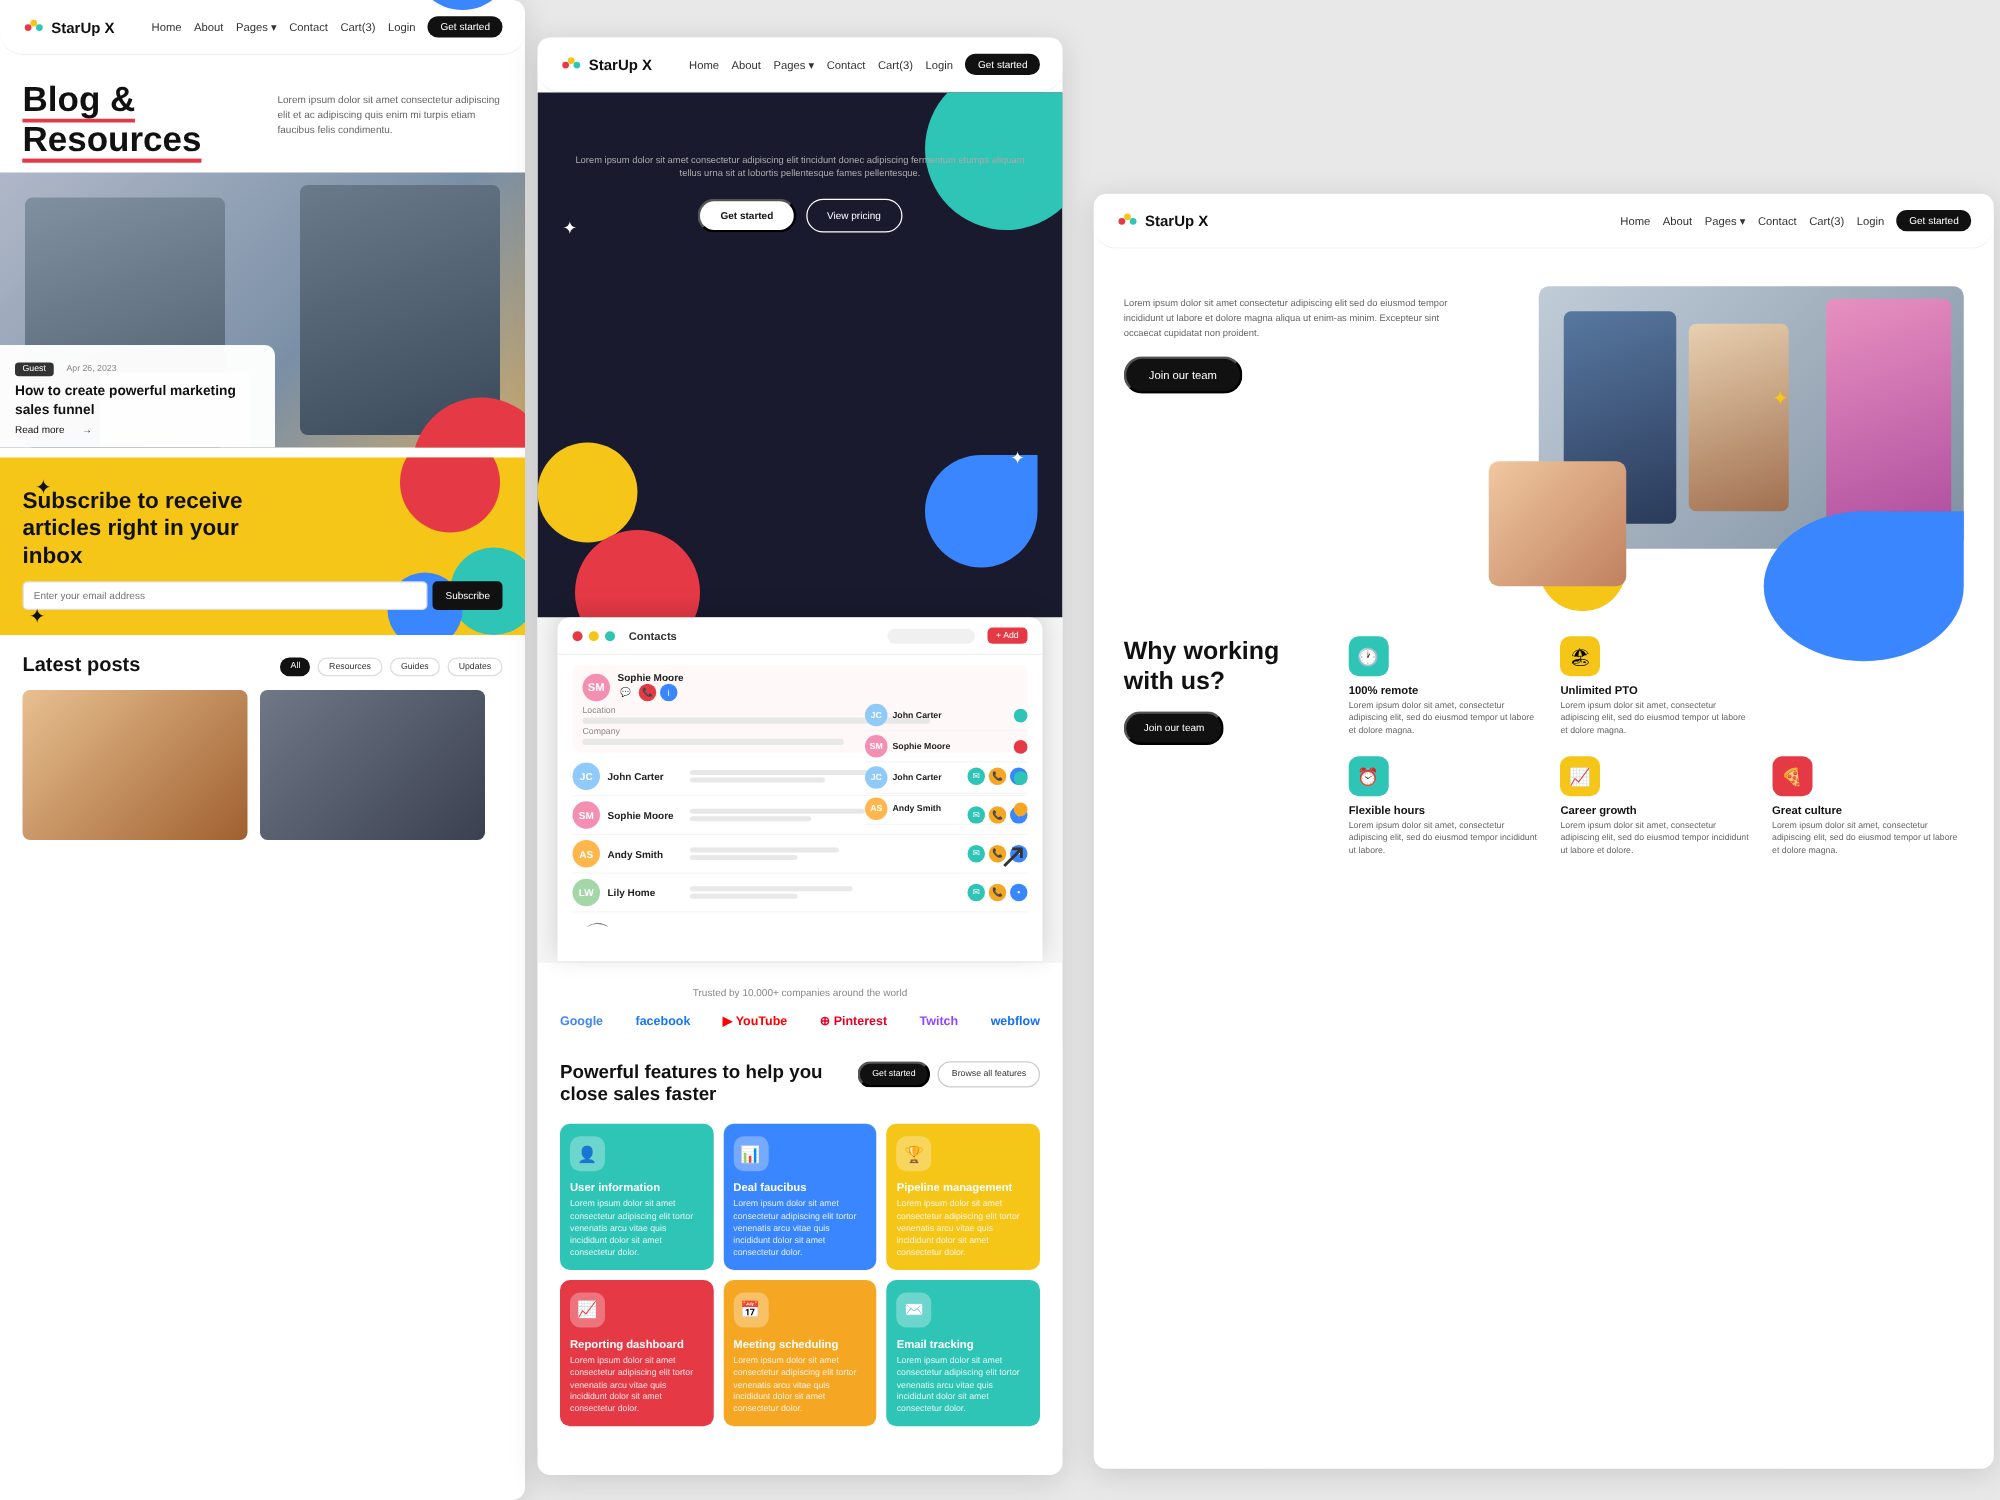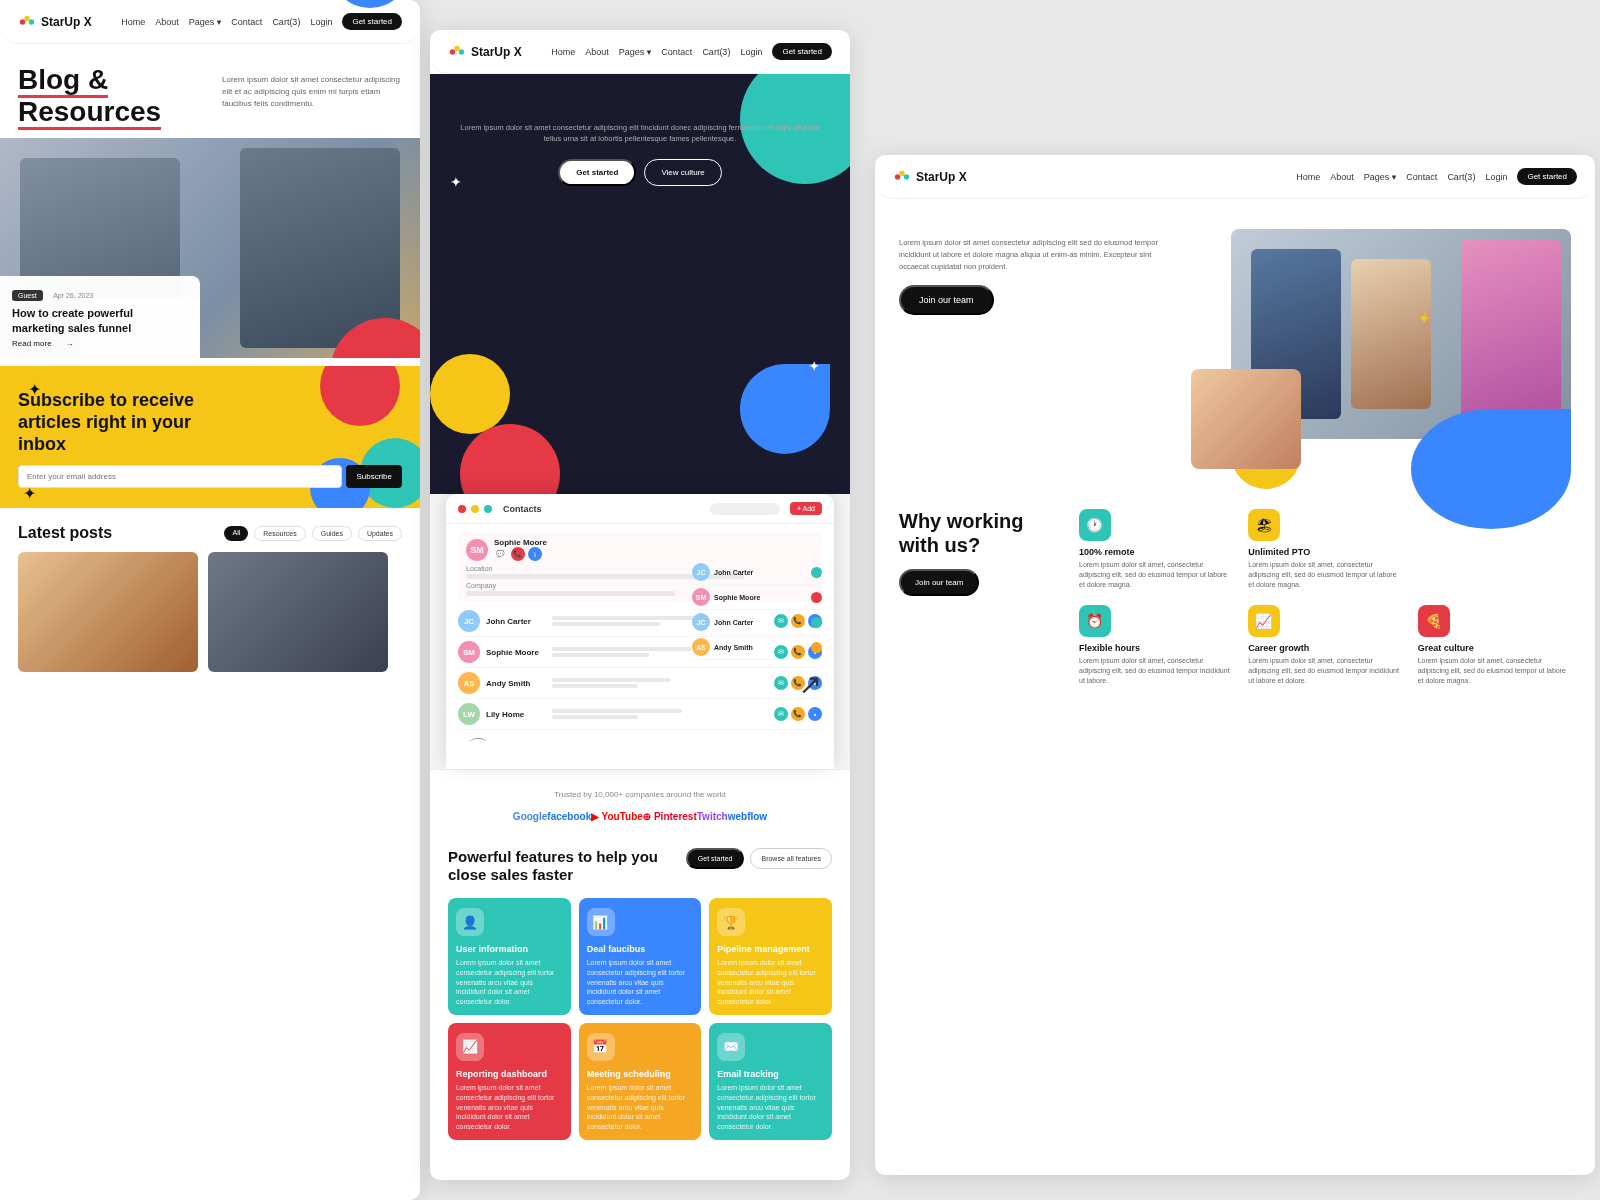--- a/index.html
+++ b/index.html
@@ -119,21 +119,21 @@
       background: linear-gradient(135deg, #b0b8c8 0%, #7a8fa6 60%, #c9a86c 100%);
       position: relative;
       overflow: hidden;
     }
     .blog-post-card {
       position: absolute;
       bottom: 0;
       left: 0;
       background: rgba(255,255,255,0.97);
       padding: 8px 12px 10px;
-      width: 200px;
+      width: 220px;
       border-radius: 0 8px 0 0;
     }
     .post-tag {
       background: #333;
       color: #fff;
       font-size: 7px;
       padding: 2px 6px;
       border-radius: 3px;
       display: inline-block;
     }
@@ -501,21 +501,21 @@
       text-align: center;
       border-top: 1px solid #f0f0f0;
     }
     .trusted-title {
       font-size: 8px;
       color: #888;
       margin-bottom: 12px;
     }
     .trusted-logos {
       display: flex;
-      justify-content: center;
+      justify-content: space-between;
       align-items: center;
     }
     .trusted-logo {
       font-size: 10px;
       font-weight: 700;
       color: #555;
     }
     .trusted-logo.google { color: #4285f4; }
     .trusted-logo.facebook { color: #1877f2; }
     .trusted-logo.youtube { color: #ff0000; }
@@ -829,21 +829,21 @@
     <div class="crm-blob-yellow"></div>
     <div class="crm-blob-pink"></div>
     <div class="crm-blob-blue"></div>
 
     <div class="sparkle-white" style="left:20px;top:100px;">✦</div>
     <div class="sparkle-white" style="right:30px;bottom:120px;">✦</div>
 
     <p class="crm-hero-sub">Lorem ipsum dolor sit amet consectetur adipiscing elit tincidunt donec adipiscing fermentum etumps aliquam tellus urna sit at lobortis pellentesque fames pellentesque.</p>
     <div class="crm-btns">
       <button class="crm-btn-primary">Get started</button>
-      <button class="crm-btn-outline">View culture</button>
+      <button class="crm-btn-outline">View pricing</button>
     </div>
   </div>
 
   <div style="background:#f5f5f5; padding:0 0 0 0; position:relative;">
     <div class="crm-window">
       <div class="crm-window-bar">
         <div class="dot dot-red"></div>
         <div class="dot dot-yellow"></div>
         <div class="dot dot-green"></div>
         <span class="crm-window-title">Contacts</span>

